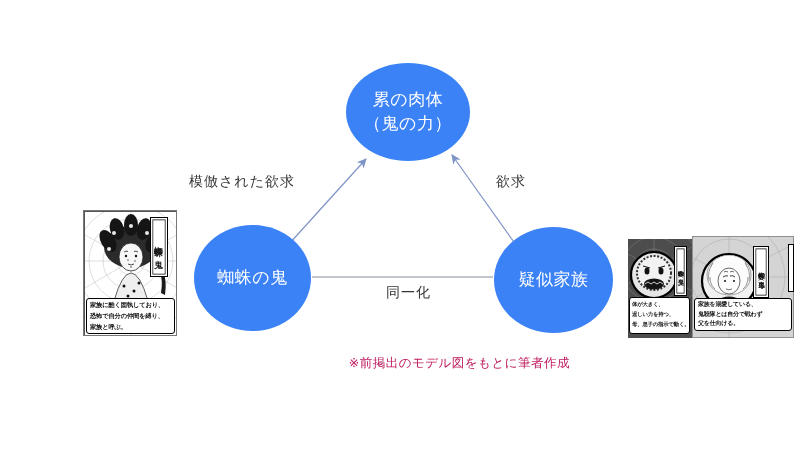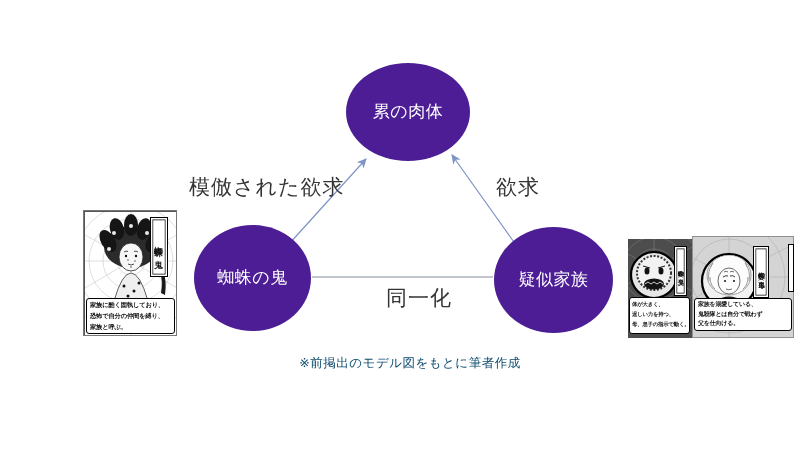--- a/index.html
+++ b/index.html
@@ -2,34 +2,34 @@
 <html><head>
 <meta charset="utf-8">
 <style>
   * { margin:0; padding:0; box-sizing:border-box; }
   html,body { background:#fff; }
   body { font-family:"Liberation Sans","DejaVu Sans",sans-serif; }
   .stage { position:relative; width:800px; height:450px; background:#ffffff; overflow:hidden; }
 
   .connector-layer { position:absolute; left:0; top:0; width:800px; height:450px; }
 
-  .node { position:absolute; border-radius:50%; background:#4c1d95; color:#ffffff;
+  .node { position:absolute; border-radius:50%; background:#3b82f6; color:#ffffff;
           display:flex; flex-direction:column; align-items:center; justify-content:center;
           text-align:center; font-size:17px; line-height:1.4; letter-spacing:0.5px; }
   .node-top   { left:346px; top:63px;  width:124px; height:98px; }
   .node-left  { left:194px; top:225px; width:117px; height:106px; }
   .node-right { left:494px; top:227px; width:119px; height:106px;text-align:center; }
 
-  .edge-label { position:absolute; color:#353535; font-size:21px; letter-spacing:1px; }
+  .edge-label { position:absolute; color:#353535; font-size:14px; letter-spacing:1px; }
   .edge-left-label   { left:189px; top:173px; }
   .edge-right-label  { left:496px; top:173px; }
   .edge-bottom-label { left:386px; top:284px; }
 
-  .caption { position:absolute; left:250px; top:355px; width:320px; text-align:center;
-             color:#0c4a6e; font-size:12.5px; letter-spacing:0.5px; }
+  .caption { position:absolute; left:250px; top:355px; width:320px; text-align:right;
+             color:#be185d; font-size:12.5px; letter-spacing:0.5px; }
 
   
   .card { position:absolute; overflow:hidden; }
   .left-card { left:83px; top:210px; width:94px; height:126px; background:#fff;
                border:1px solid #777; }
   .right-group { left:628px; top:232px; width:166px; height:106px; }
 
   .vtitle { position:absolute; background:#fff; border:1px solid #000;
             box-shadow: inset 0 0 0 1.5px #fff, inset 0 0 0 2.2px #000;
             display:flex; align-items:center; justify-content:center;
@@ -69,20 +69,21 @@
         <path d="M0,0.8 L9,5 L0,9.2 L2.5,5 Z" fill="#7E93C6"></path>
       </marker>
     </defs>
     <line x1="289" y1="244" x2="366" y2="159" stroke="#7E93C6" stroke-width="1.2" marker-end="url(#ah)"></line>
     <line x1="516" y1="245" x2="452" y2="155" stroke="#7E93C6" stroke-width="1.2" marker-end="url(#ah)"></line>
     <line x1="312" y1="277" x2="493" y2="277" stroke="#AEB5BF" stroke-width="1.3"></line>
   </svg>
 
   <div class="node node-top">
     <span>累の肉体</span>
+    <span>（鬼の力）</span>
   </div>
   <div class="node node-left">
     <span>蜘蛛の鬼</span>
   </div>
   <div class="node node-right">
     <span>疑似家族</span>
   </div>
 
   <div class="edge-label edge-left-label">模倣された欲求</div>
   <div class="edge-label edge-right-label">欲求</div>

